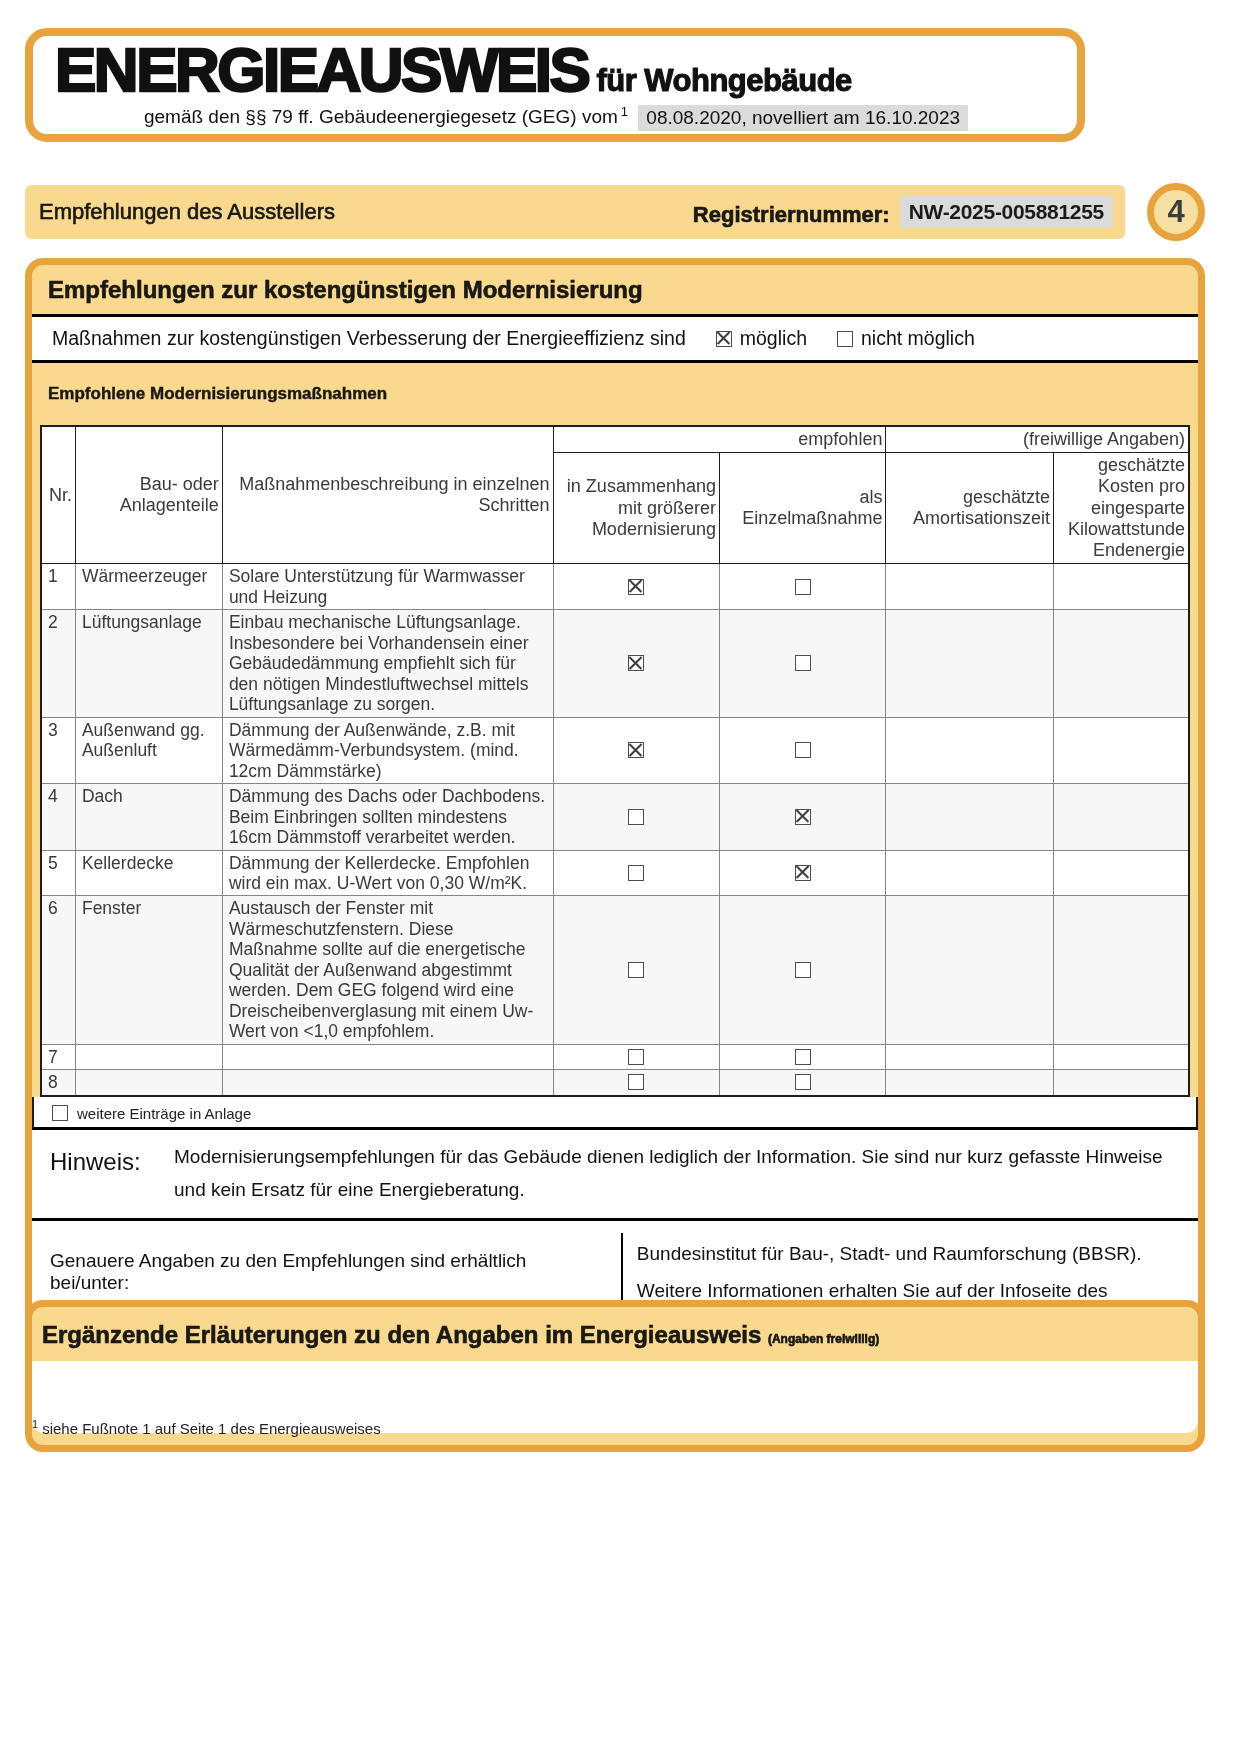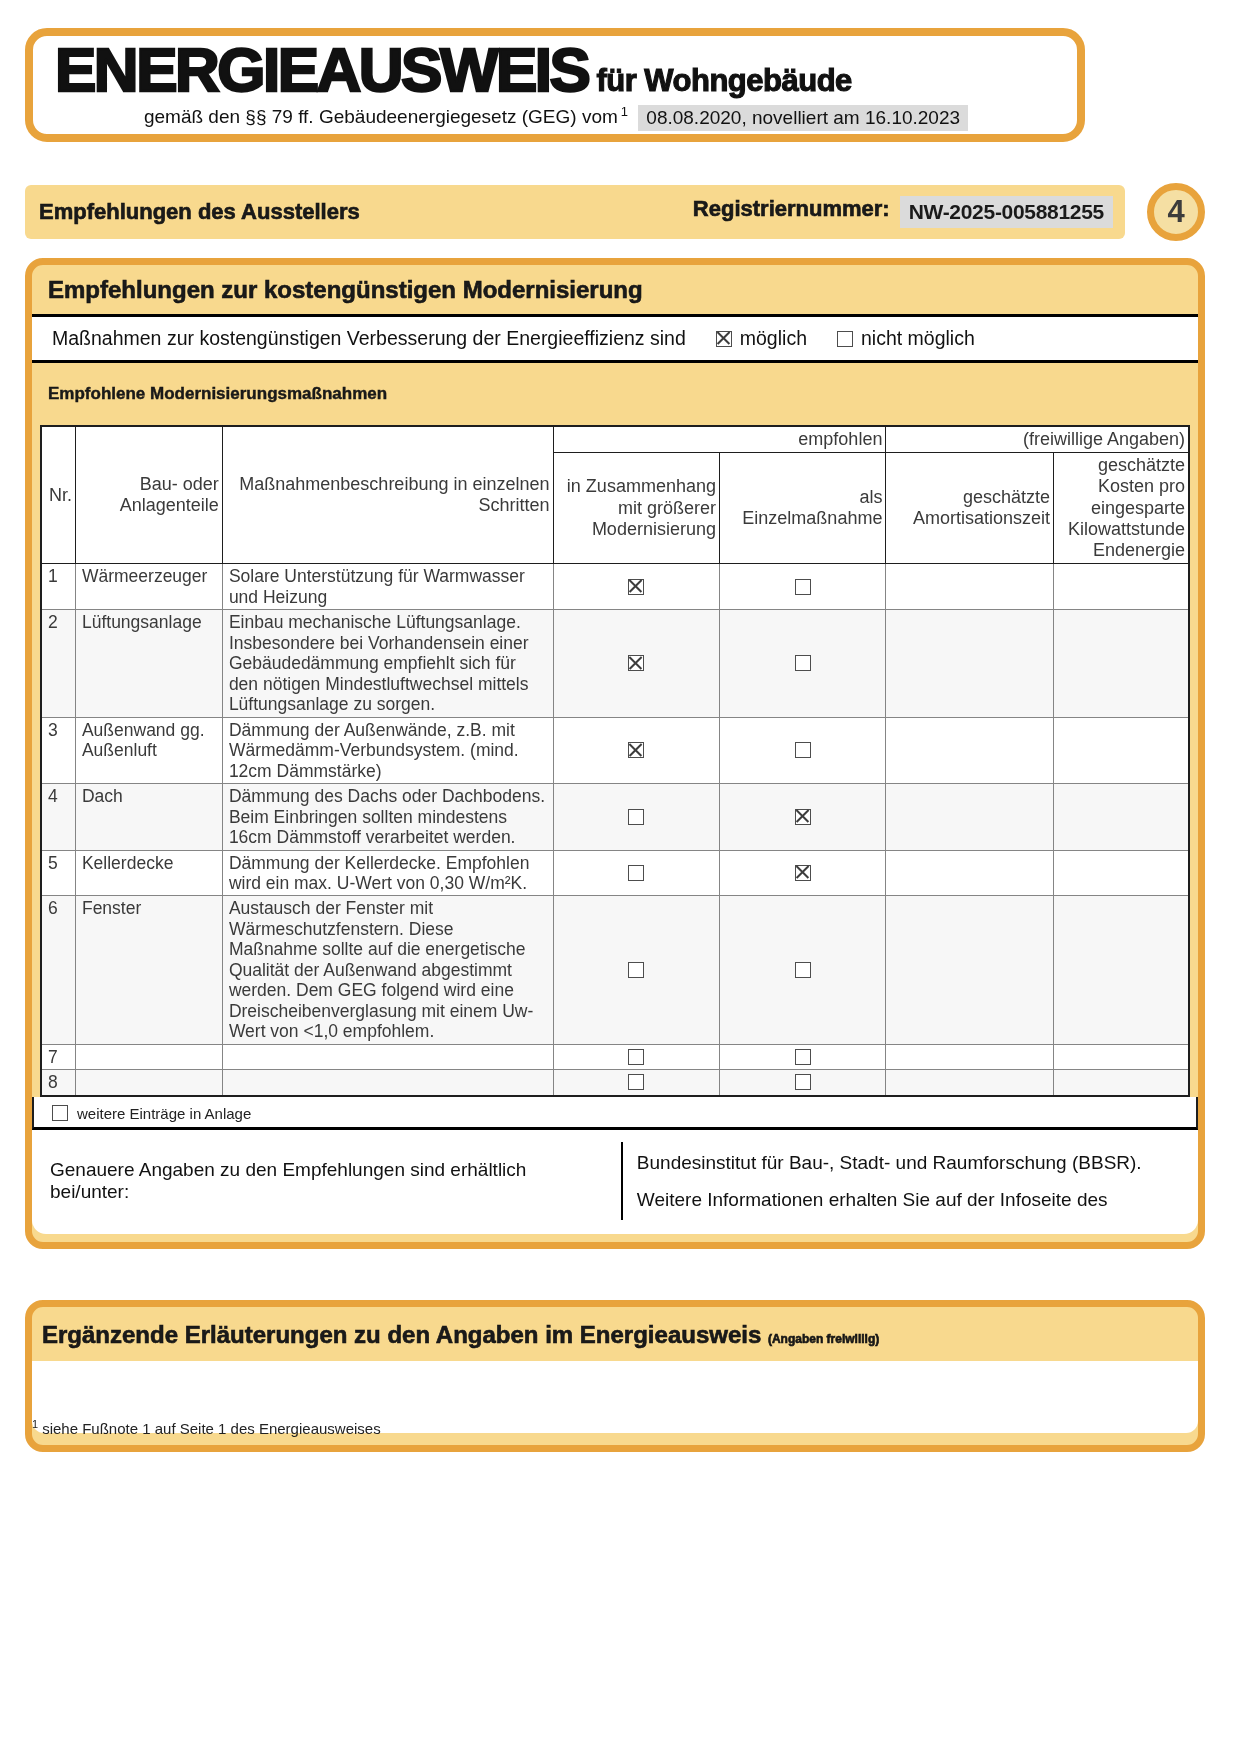--- a/index.html
+++ b/index.html
@@ -39,22 +39,22 @@
   .law-dates{background:var(--chip_gray);padding:2px 8px 3px 8px;}
 
   
   .banner-row{position:absolute;left:25px;top:183px;width:1180px;height:58px;}
   .banner{
     position:absolute;left:0;top:2px;width:1100px;height:54px;
     background:var(--light_orange);border-radius:6px;
     display:flex;align-items:center;justify-content:space-between;
     padding:0 12px 0 14px;
   }
-  .banner-title{font-size:22px;font-weight:bold;-webkit-text-stroke:0.6px #111;}
-  .reg-group{display:flex;align-items:flex-start;}
+  .banner-title{font-size:22px;font-weight:normal;-webkit-text-stroke:0.6px #111;}
+  .reg-group{display:flex;align-items:flex-end;}
   .reg-label{font-size:22px;font-weight:bold;-webkit-text-stroke:0.6px #111;margin-right:10px;}
   .reg-value{font-size:21px;font-weight:bold;background:var(--chip_gray);padding:4px 9px;letter-spacing:-0.3px;}
   .page-circle{
     position:absolute;right:0;top:0;width:58px;height:58px;border-radius:50%;
     border:7px solid var(--accent);background:#F5DFA3;
     display:flex;align-items:center;justify-content:center;
     font-size:31px;font-weight:bold;color:#3C3C3C;
   }
 
   
@@ -289,20 +289,24 @@
             <td></td>
           </tr>
         </tbody>
     </table>
 
     <div class="more-row">
       <span class="cb"></span>
       <span>weitere Einträge in Anlage</span>
     </div>
 
+    <div class="hint-row">
+      <span class="hint-label">Hinweis:</span>
+      <span class="hint-text">Modernisierungsempfehlungen für das Gebäude dienen lediglich der Information. Sie sind nur kurz gefasste Hinweise und kein Ersatz für eine Energieberatung.</span>
+    </div>
 
     <div class="details-row">
       <div class="details-label">Genauere Angaben zu den Empfehlungen sind erhältlich bei/unter:</div>
       <div class="details-value">
         <div>Bundesinstitut für Bau-, Stadt- und Raumforschung (BBSR).</div>
         <div>Weitere Informationen erhalten Sie auf der Infoseite des</div>
       </div>
     </div>
   </div>
 

